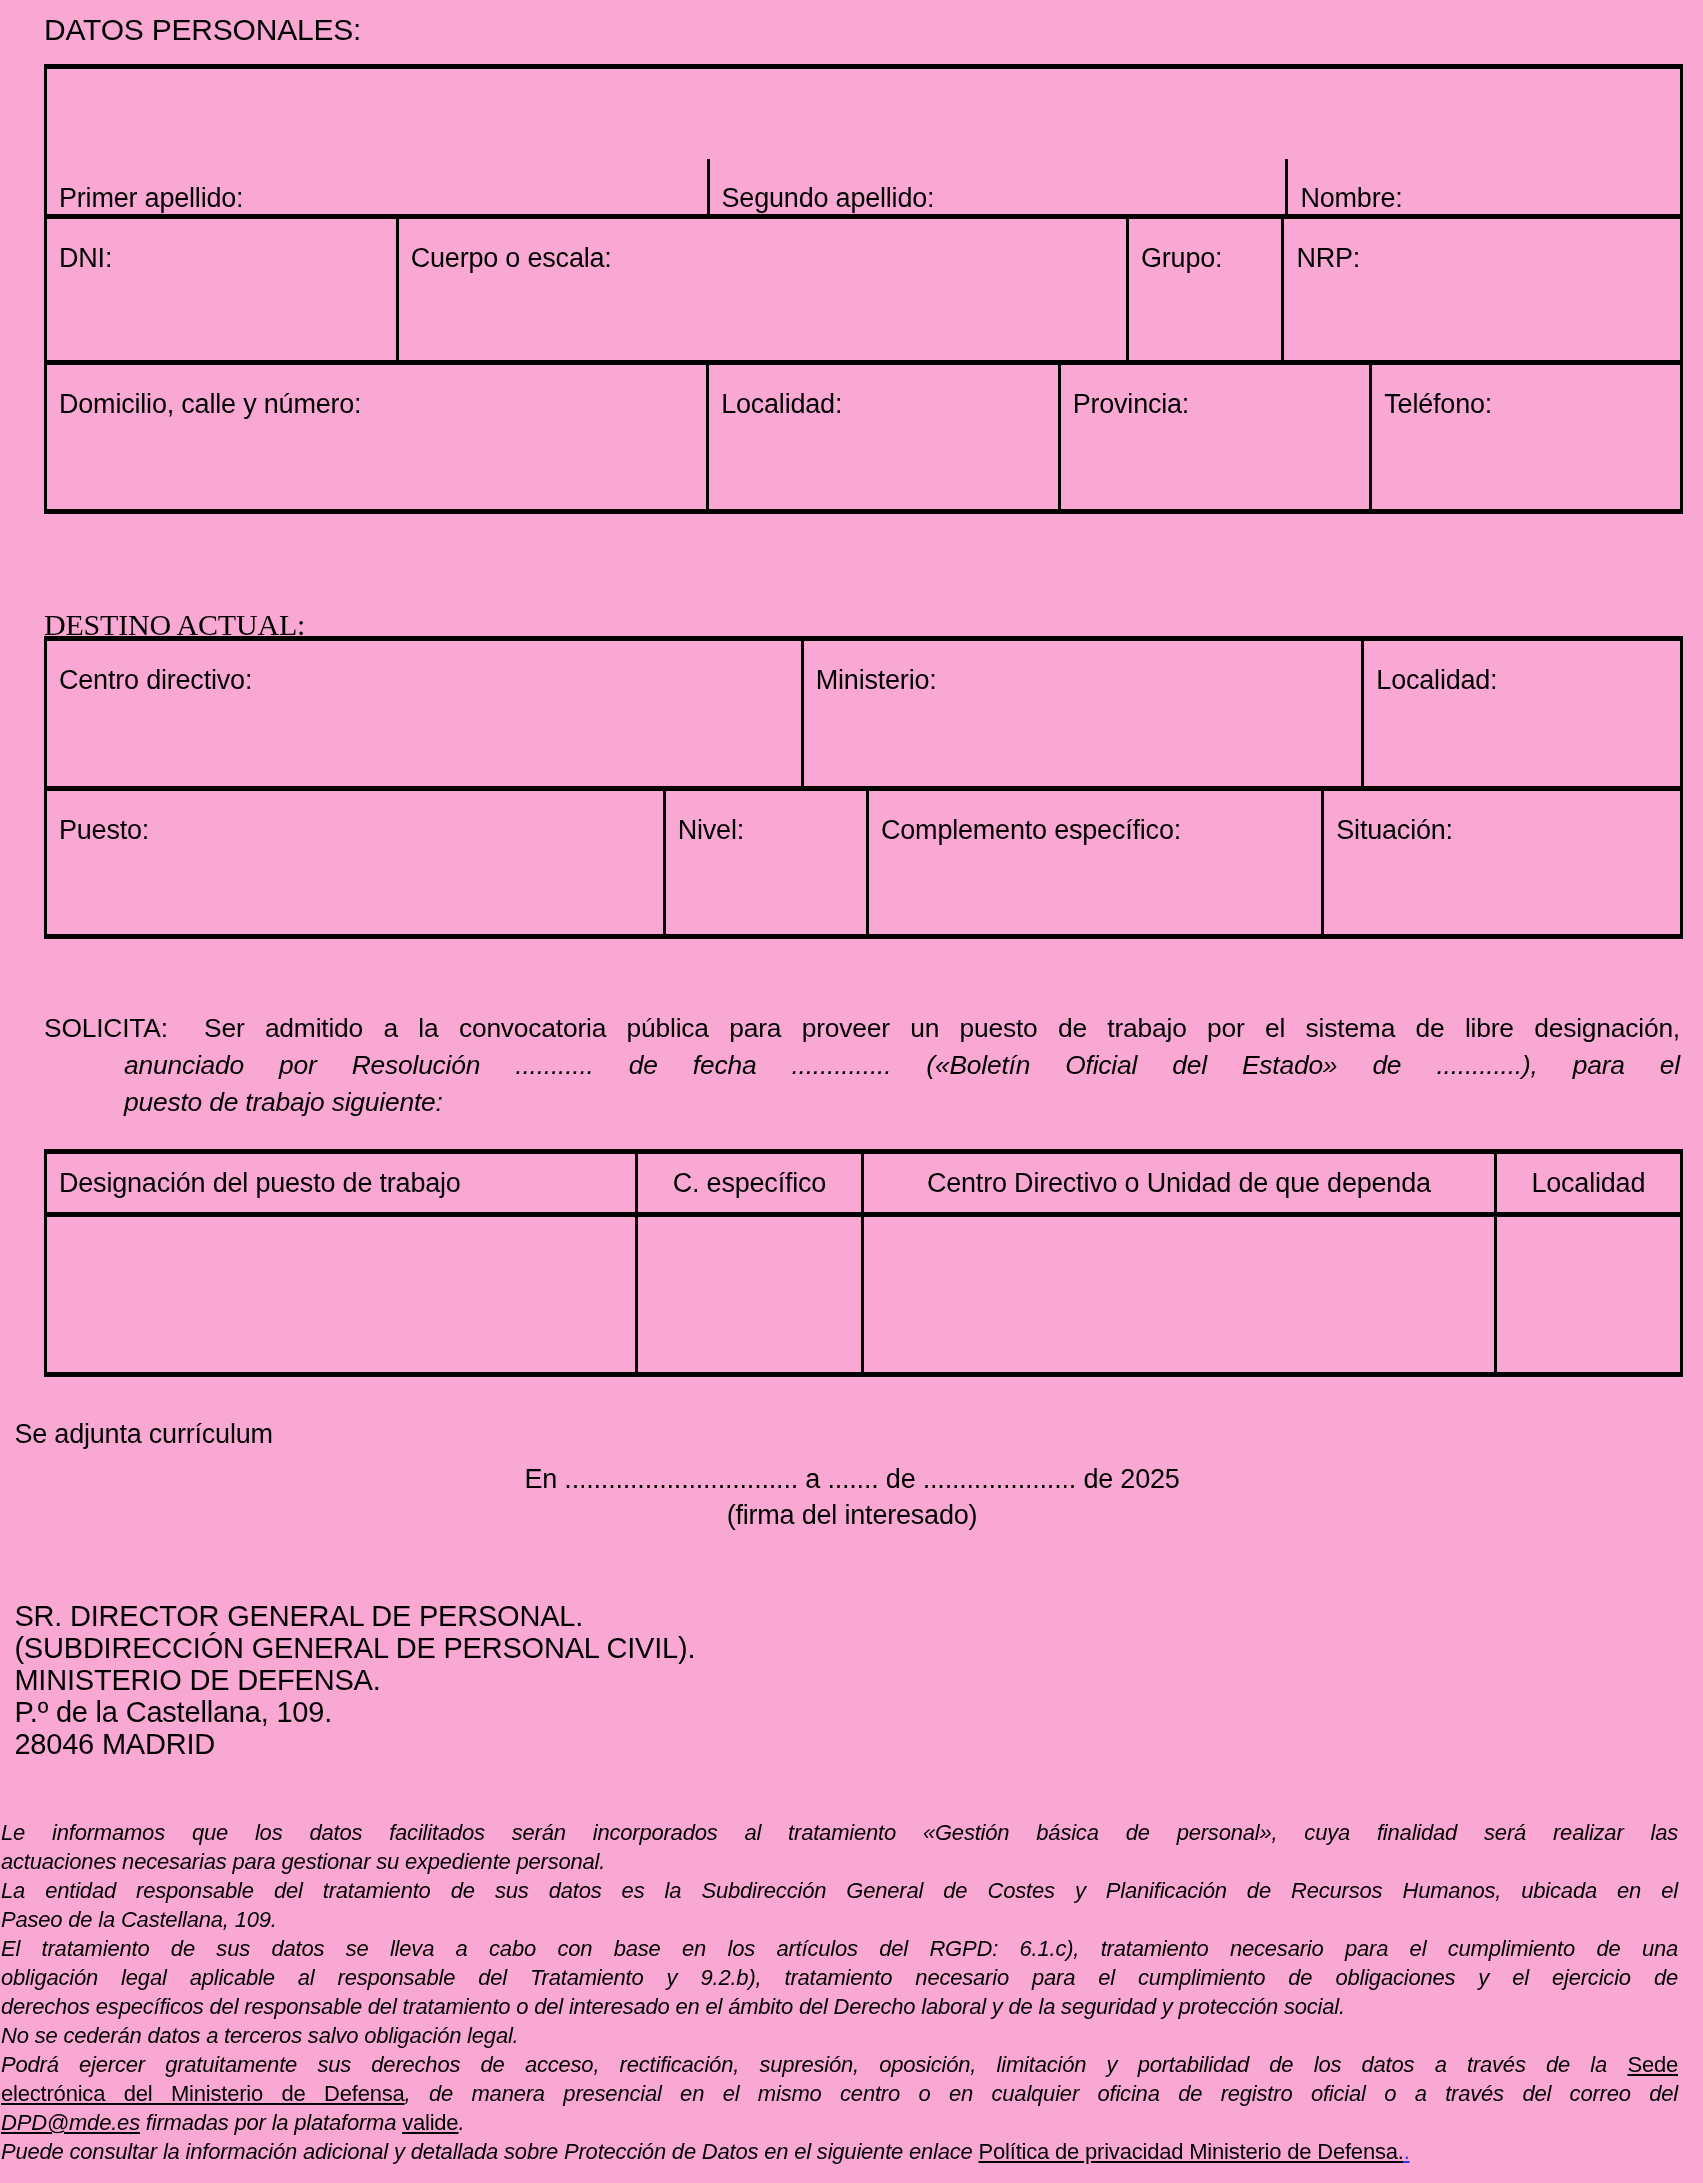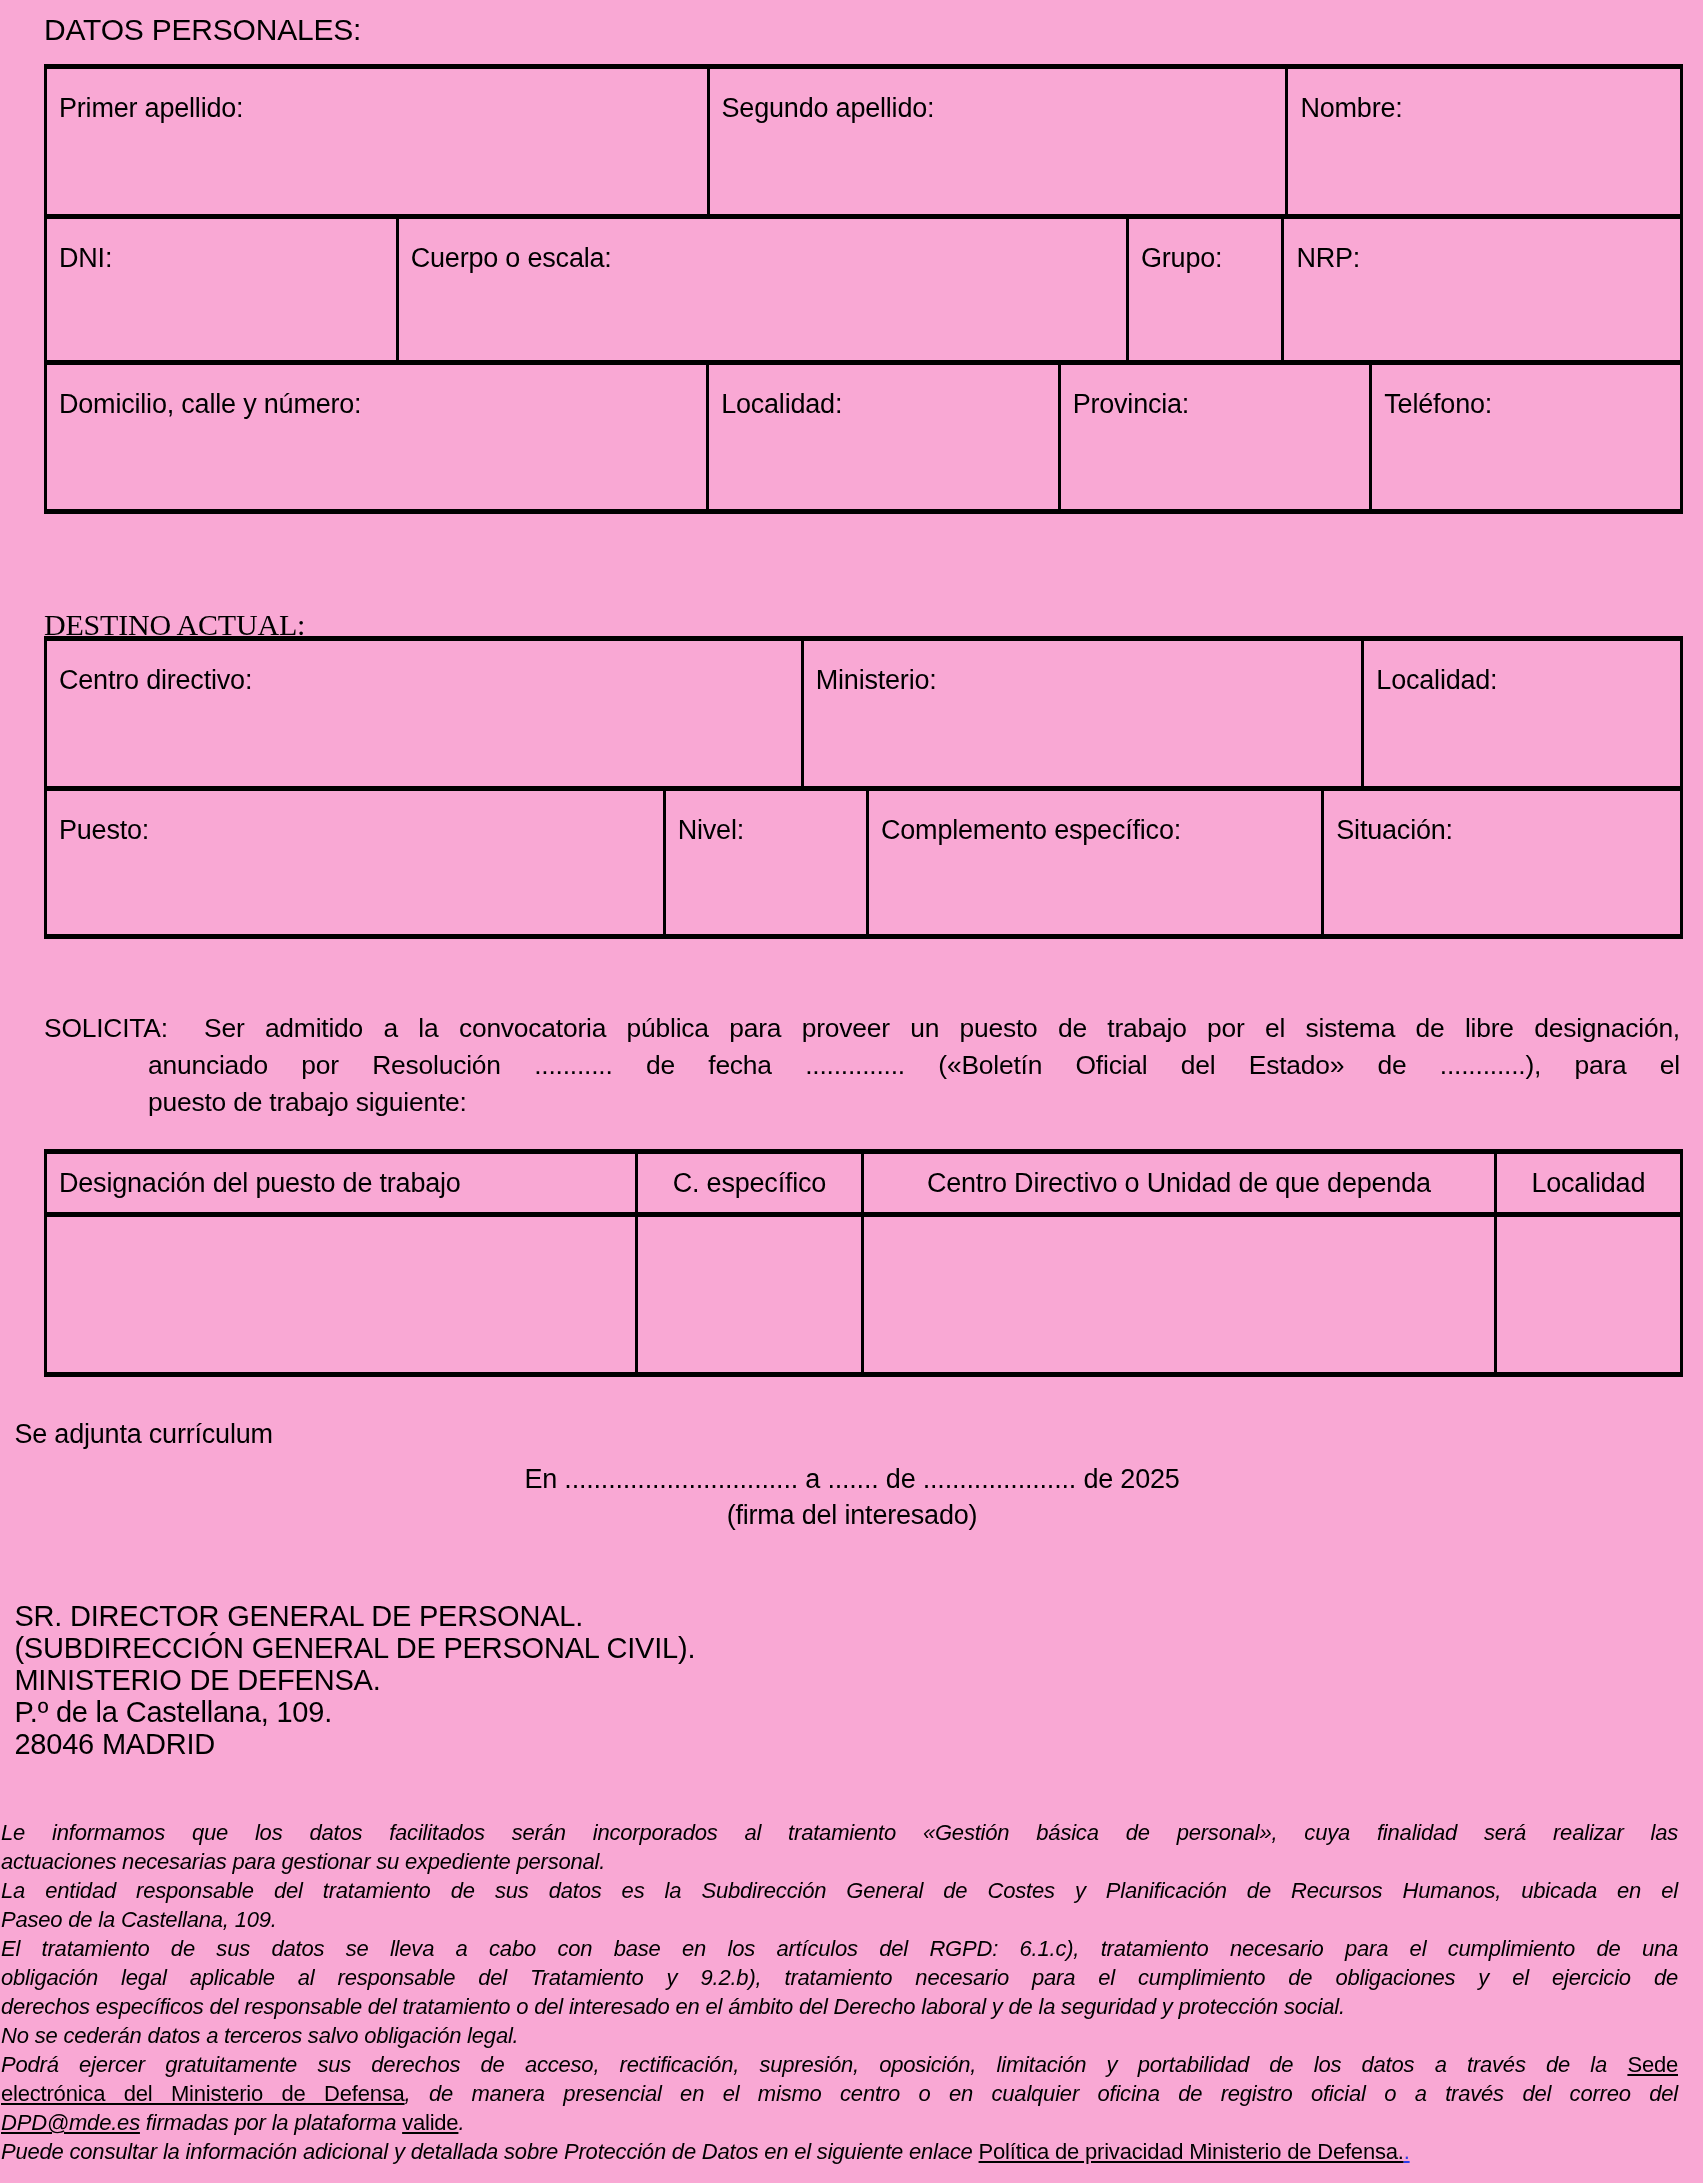--- a/index.html
+++ b/index.html
@@ -20,41 +20,41 @@
   .frow{display:flex;border-bottom:5.6px solid #000;box-sizing:border-box;}
   .fcell{border-right:3.2px solid #000;box-sizing:border-box;font-size:27px;padding:24px 0 0 12px;overflow:hidden;}
   .fcell:last-child{border-right:none;}
   .hrow .fcell{display:flex;align-items:center;padding:0 0 0 12px;}
   .hrow .fcell.center{justify-content:center;padding:0;}
   
   .sol{position:absolute;left:44px;width:1636px;font-size:26.4px;line-height:37px;}
   .sol-line1{display:flex;}
   .sol-label{flex:none;width:160px;}
   .sol-l1text{flex:1;display:block;text-align:justify;text-align-last:justify;}
-  .sol-cont{margin-left:104px;}
+  .sol-cont{margin-left:80px;font-style:italic;}
   .just{text-align:justify;text-align-last:justify;}
   
   .note{font-size:27px;}
   .centerline{position:absolute;left:0;width:1704px;text-align:center;font-size:27px;}
   .addr{position:absolute;left:14.4px;font-size:29px;line-height:32px;}
   .privacy{position:absolute;left:1px;width:1677px;font-size:22px;line-height:29px;font-style:italic;}
   .pl{width:100%;}
   .jl{text-align:justify;text-align-last:justify;}
   .privacy .u{text-decoration:underline;}
   .privacy .up{font-style:normal;}
 </style>
 </head>
 <body>
 
 <div id="page">
 
   <div class="abs heading" style="left:44px;top:13px;">DATOS PERSONALES:</div>
 
   <div class="ftable" style="top:64px;">
-    <div class="frow" style="height:150px;">
+    <div class="frow" style="height:150px;align-items:flex-end;">
       <div class="fcell" style="width:665px;">Primer apellido:</div>
       <div class="fcell" style="width:581px;">Segundo apellido:</div>
       <div class="fcell" style="width:393px;">Nombre:</div>
     </div>
     <div class="frow" style="height:146px;">
       <div class="fcell" style="width:353px;">DNI:</div>
       <div class="fcell" style="width:733px;">Cuerpo o escala:</div>
       <div class="fcell" style="width:156px;">Grupo:</div>
       <div class="fcell" style="width:397px;">NRP:</div>
     </div>

